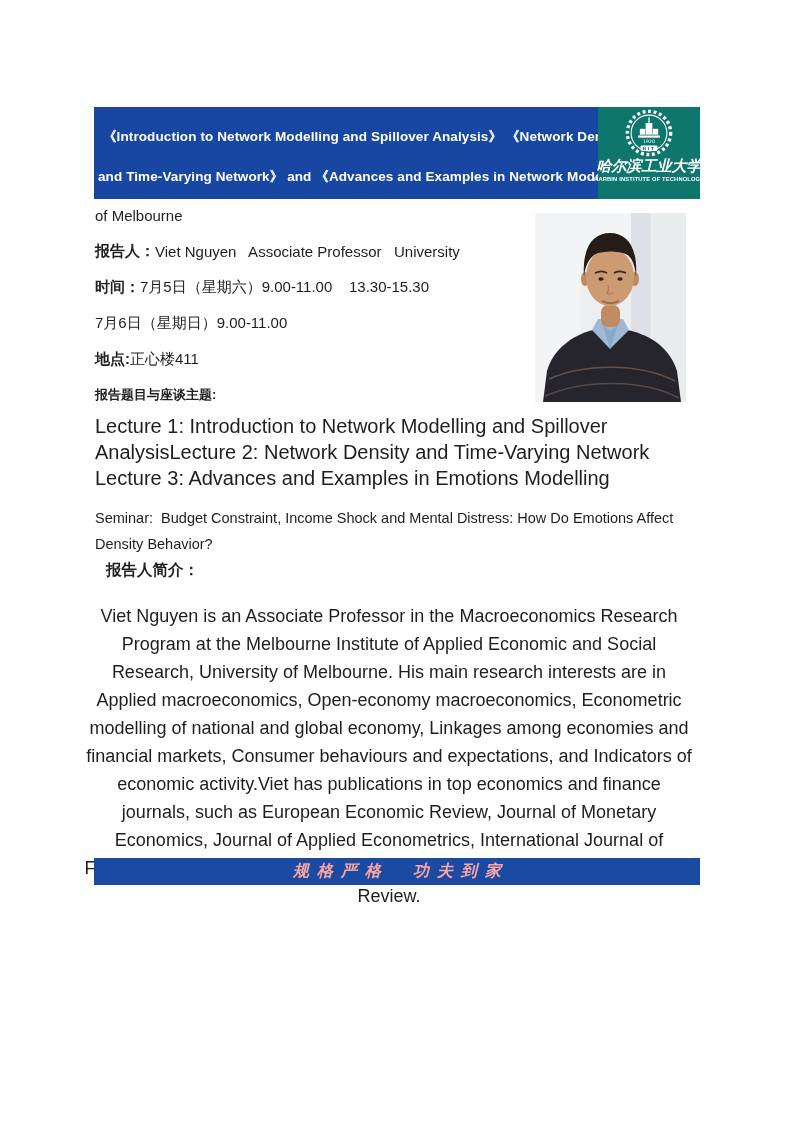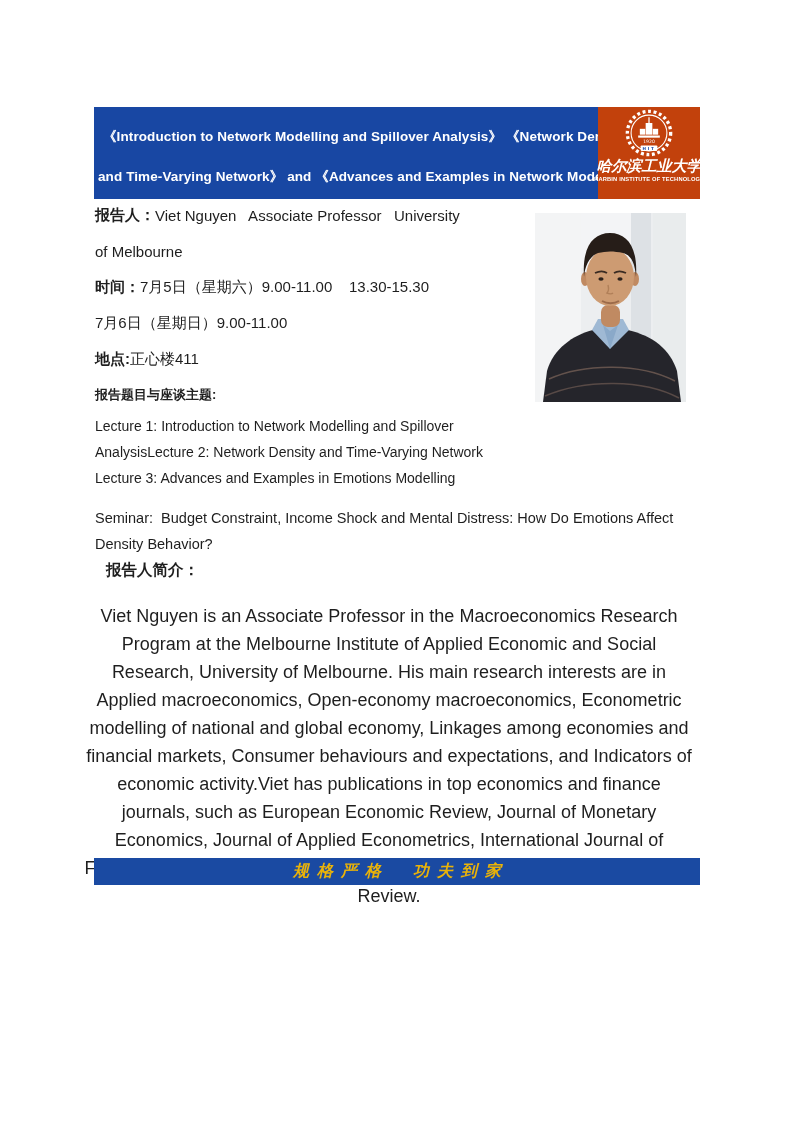--- a/index.html
+++ b/index.html
@@ -5,51 +5,51 @@
   html,body{margin:0;padding:0;background:#ffffff;}
   .page{position:relative;width:799px;height:1131px;background:#ffffff;overflow:hidden;
         font-family:"Liberation Sans","DejaVu Sans",sans-serif;color:#1e1e1e;}
 
   
   .banner{position:absolute;left:94px;top:107px;width:606px;height:92px;background:#1847a3;}
   .banner-line{position:absolute;color:#ffffff;font-weight:bold;font-size:13.5px;
                white-space:nowrap;letter-spacing:0.1px;}
   .banner-line.l1{left:9px;top:21px;}
   .banner-line.l2{left:4px;top:61px;}
-  .logo{position:absolute;right:0;top:0;width:102px;height:92px;background:#c2410c;
+  .logo{position:absolute;right:0;top:0;width:102px;height:92px;background:#0f766e;
         display:flex;flex-direction:column;align-items:center;padding-top:1px;box-sizing:border-box;z-index:2;}
   .logo-cn{font-family:"DejaVu Serif","Liberation Serif",serif;font-style:italic;font-weight:bold;
            color:#fff;font-size:15px;line-height:1;white-space:nowrap;margin-top:1px;}
   .logo-en{color:#fff;font-size:7px;font-weight:bold;white-space:nowrap;letter-spacing:0.2px;
            margin-top:2px;transform:scale(0.82);transform-origin:center top;}
 
   
   .photo{position:absolute;left:535px;top:213px;width:151px;height:189px;}
 
   
   .info{position:absolute;left:95px;top:198px;width:448px;font-size:15px;}
   .info-row{height:35.8px;display:flex;align-items:center;}
   .info-row span{white-space:pre-wrap;}
   .lbl{font-weight:bold;}
   .topics-heading{font-weight:bold;font-size:13px;}
 
   
-  .lectures{position:absolute;left:95px;top:413px;font-size:14px;line-height:26px;}
+  .lectures{position:absolute;left:95px;top:413px;font-size:20px;line-height:26px;}
   .lectures div{white-space:pre-wrap;}
   .seminar{position:absolute;left:95px;top:505px;width:614px;font-size:14.5px;line-height:26px;
            white-space:pre-wrap;}
 
   
   .bio-heading{position:absolute;left:106px;top:560px;font-size:15.5px;font-weight:bold;}
   .bio-text{position:absolute;left:81px;top:602px;width:616px;font-size:18px;line-height:28px;text-align:center;}
 
   
   .footer{position:absolute;left:94px;top:858px;width:606px;height:27px;background:#1a4aa2;
           display:flex;align-items:center;justify-content:center;}
-  .motto{color:#eab308;font-family:"DejaVu Serif","Liberation Serif",serif;font-style:italic;
+  .motto{color:#fca5a5;font-family:"DejaVu Serif","Liberation Serif",serif;font-style:italic;
          font-weight:bold;font-size:16px;letter-spacing:8px;white-space:pre;padding-left:8px;}
 </style>
 </head>
 <body>
 
 <div class="page">
 
   <div class="banner">
     <div class="banner-line l1">《Introduction to Network Modelling and Spillover Analysis》 《Network Density</div>
     <div class="banner-line l2">and Time-Varying Network》 and 《Advances and Examples  in Network Modelling》</div>
@@ -93,25 +93,25 @@
       <path d="M79,60 C82,58 87,58 91,60" stroke="#3a2b22" stroke-width="1.8" fill="none"></path>
       <ellipse cx="66" cy="66" rx="2.6" ry="1.7" fill="#2c211b"></ellipse>
       <ellipse cx="85" cy="66" rx="2.6" ry="1.7" fill="#2c211b"></ellipse>
       <path d="M73,72 C74,76 74,78 72,80 C74,81 77,81 78,80" stroke="#b07f58" stroke-width="1.4" fill="none"></path>
       <path d="M67,88 C72,91 79,91 84,88" stroke="#9c6b4a" stroke-width="1.8" fill="none"></path>
     </svg>
   </div>
 
   <div class="info">
     <div class="info-row">
+      <span>of Melbourne</span>
+    </div>
+    <div class="info-row">
       <span class="lbl">报告人：</span>
       <span>Viet Nguyen   Associate Professor   University</span>
-    </div>
-    <div class="info-row">
-      <span>of Melbourne</span>
     </div>
     <div class="info-row">
       <span class="lbl">时间：</span>
       <span>7月5日（星期六）9.00-11.00    13.30-15.30</span>
     </div>
     <div class="info-row">
       <span>7月6日（星期日）9.00-11.00</span>
     </div>
     <div class="info-row">
       <span class="lbl">地点:</span>

